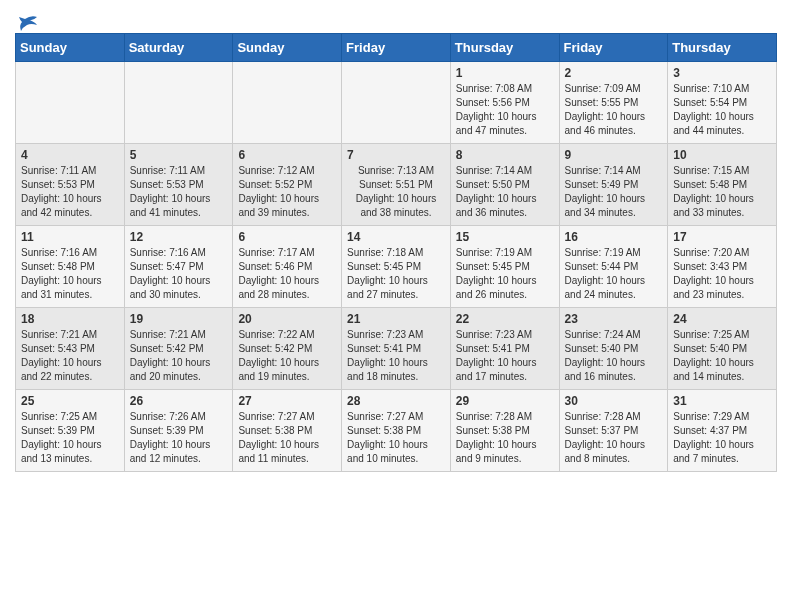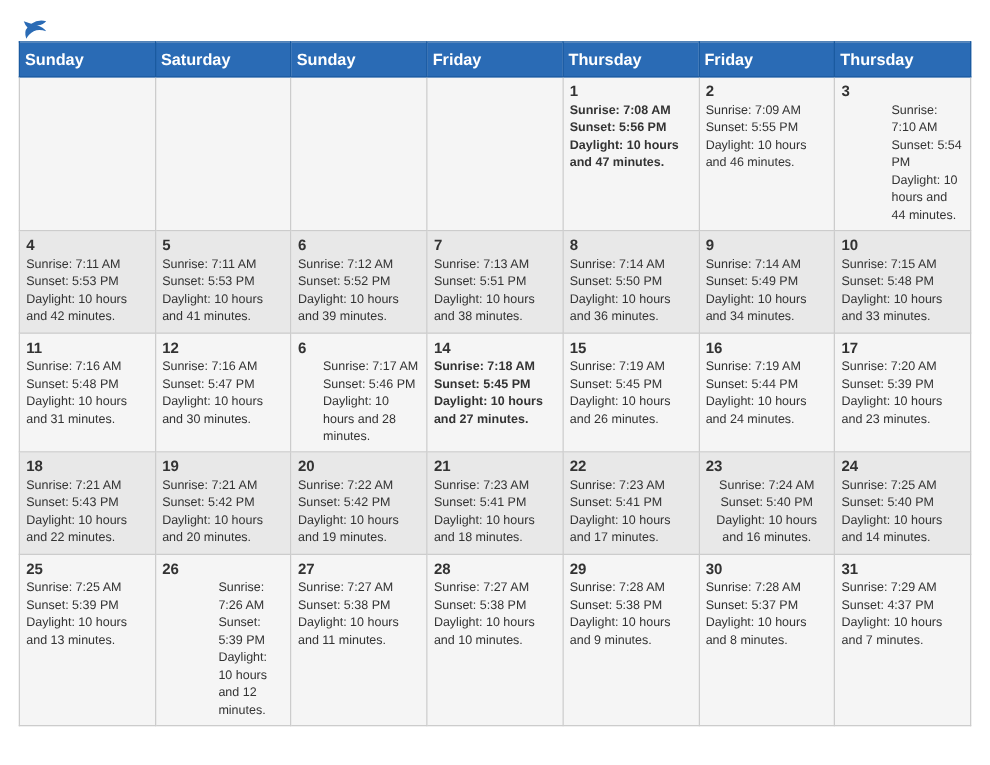--- a/index.html
+++ b/index.html
@@ -107,33 +107,33 @@
       </tr>
   </thead>
   <tbody id="calendar-body">
   <tr>
         <td></td>
         <td></td>
         <td></td>
         <td></td>
         <td>
           <span class="day-number">1</span>
-          <div class="day-info" style="white-space: pre-line; font-weight: bold;">Sunrise: 7:08 AM
+          <div class="day-info" style="white-space: pre-line;">Sunrise: 7:08 AM
 Sunset: 5:56 PM
 Daylight: 10 hours and 47 minutes.</div>
         </td>
         <td>
           <span class="day-number">2</span>
           <div class="day-info" style="white-space: pre-line;">Sunrise: 7:09 AM
 Sunset: 5:55 PM
 Daylight: 10 hours and 46 minutes.</div>
         </td>
         <td>
           <span class="day-number">3</span>
-          <div class="day-info" style="white-space: pre-line; margin-left: 40px;">Sunrise: 7:10 AM
+          <div class="day-info" style="white-space: pre-line;">Sunrise: 7:10 AM
 Sunset: 5:54 PM
 Daylight: 10 hours and 44 minutes.</div>
         </td>
       </tr>
       <tr>
         <td>
           <span class="day-number">4</span>
           <div class="day-info" style="white-space: pre-line;">Sunrise: 7:11 AM
 Sunset: 5:53 PM
 Daylight: 10 hours and 42 minutes.</div>
@@ -145,21 +145,21 @@
 Daylight: 10 hours and 41 minutes.</div>
         </td>
         <td>
           <span class="day-number">6</span>
           <div class="day-info" style="white-space: pre-line;">Sunrise: 7:12 AM
 Sunset: 5:52 PM
 Daylight: 10 hours and 39 minutes.</div>
         </td>
         <td>
           <span class="day-number">7</span>
-          <div class="day-info" style="white-space: pre-line;">Sunrise: 7:13 AM
+          <div class="day-info" style="white-space: pre-line; text-align: center;">Sunrise: 7:13 AM
 Sunset: 5:51 PM
 Daylight: 10 hours and 38 minutes.</div>
         </td>
         <td>
           <span class="day-number">8</span>
           <div class="day-info" style="white-space: pre-line;">Sunrise: 7:14 AM
 Sunset: 5:50 PM
 Daylight: 10 hours and 36 minutes.</div>
         </td>
         <td>
@@ -183,46 +183,46 @@
 Daylight: 10 hours and 31 minutes.</div>
         </td>
         <td>
           <span class="day-number">12</span>
           <div class="day-info" style="white-space: pre-line;">Sunrise: 7:16 AM
 Sunset: 5:47 PM
 Daylight: 10 hours and 30 minutes.</div>
         </td>
         <td>
           <span class="day-number">6</span>
-          <div class="day-info" style="white-space: pre-line; margin-left: 20px;">Sunrise: 7:17 AM
+          <div class="day-info" style="white-space: pre-line;">Sunrise: 7:17 AM
 Sunset: 5:46 PM
 Daylight: 10 hours and 28 minutes.</div>
         </td>
         <td>
           <span class="day-number">14</span>
-          <div class="day-info" style="white-space: pre-line; font-weight: bold;">Sunrise: 7:18 AM
+          <div class="day-info" style="white-space: pre-line;">Sunrise: 7:18 AM
 Sunset: 5:45 PM
 Daylight: 10 hours and 27 minutes.</div>
         </td>
         <td>
           <span class="day-number">15</span>
           <div class="day-info" style="white-space: pre-line;">Sunrise: 7:19 AM
 Sunset: 5:45 PM
 Daylight: 10 hours and 26 minutes.</div>
         </td>
         <td>
           <span class="day-number">16</span>
           <div class="day-info" style="white-space: pre-line;">Sunrise: 7:19 AM
 Sunset: 5:44 PM
 Daylight: 10 hours and 24 minutes.</div>
         </td>
         <td>
           <span class="day-number">17</span>
           <div class="day-info" style="white-space: pre-line;">Sunrise: 7:20 AM
-Sunset: 5:39 PM
+Sunset: 3:43 PM
 Daylight: 10 hours and 23 minutes.</div>
         </td>
       </tr>
       <tr>
         <td>
           <span class="day-number">18</span>
           <div class="day-info" style="white-space: pre-line;">Sunrise: 7:21 AM
 Sunset: 5:43 PM
 Daylight: 10 hours and 22 minutes.</div>
         </td>
@@ -245,41 +245,41 @@
 Daylight: 10 hours and 18 minutes.</div>
         </td>
         <td>
           <span class="day-number">22</span>
           <div class="day-info" style="white-space: pre-line;">Sunrise: 7:23 AM
 Sunset: 5:41 PM
 Daylight: 10 hours and 17 minutes.</div>
         </td>
         <td>
           <span class="day-number">23</span>
-          <div class="day-info" style="white-space: pre-line; text-align: center;">Sunrise: 7:24 AM
+          <div class="day-info" style="white-space: pre-line;">Sunrise: 7:24 AM
 Sunset: 5:40 PM
 Daylight: 10 hours and 16 minutes.</div>
         </td>
         <td>
           <span class="day-number">24</span>
           <div class="day-info" style="white-space: pre-line;">Sunrise: 7:25 AM
 Sunset: 5:40 PM
 Daylight: 10 hours and 14 minutes.</div>
         </td>
       </tr>
       <tr>
         <td>
           <span class="day-number">25</span>
           <div class="day-info" style="white-space: pre-line;">Sunrise: 7:25 AM
 Sunset: 5:39 PM
 Daylight: 10 hours and 13 minutes.</div>
         </td>
         <td>
           <span class="day-number">26</span>
-          <div class="day-info" style="white-space: pre-line; margin-left: 45px;">Sunrise: 7:26 AM
+          <div class="day-info" style="white-space: pre-line;">Sunrise: 7:26 AM
 Sunset: 5:39 PM
 Daylight: 10 hours and 12 minutes.</div>
         </td>
         <td>
           <span class="day-number">27</span>
           <div class="day-info" style="white-space: pre-line;">Sunrise: 7:27 AM
 Sunset: 5:38 PM
 Daylight: 10 hours and 11 minutes.</div>
         </td>
         <td>

